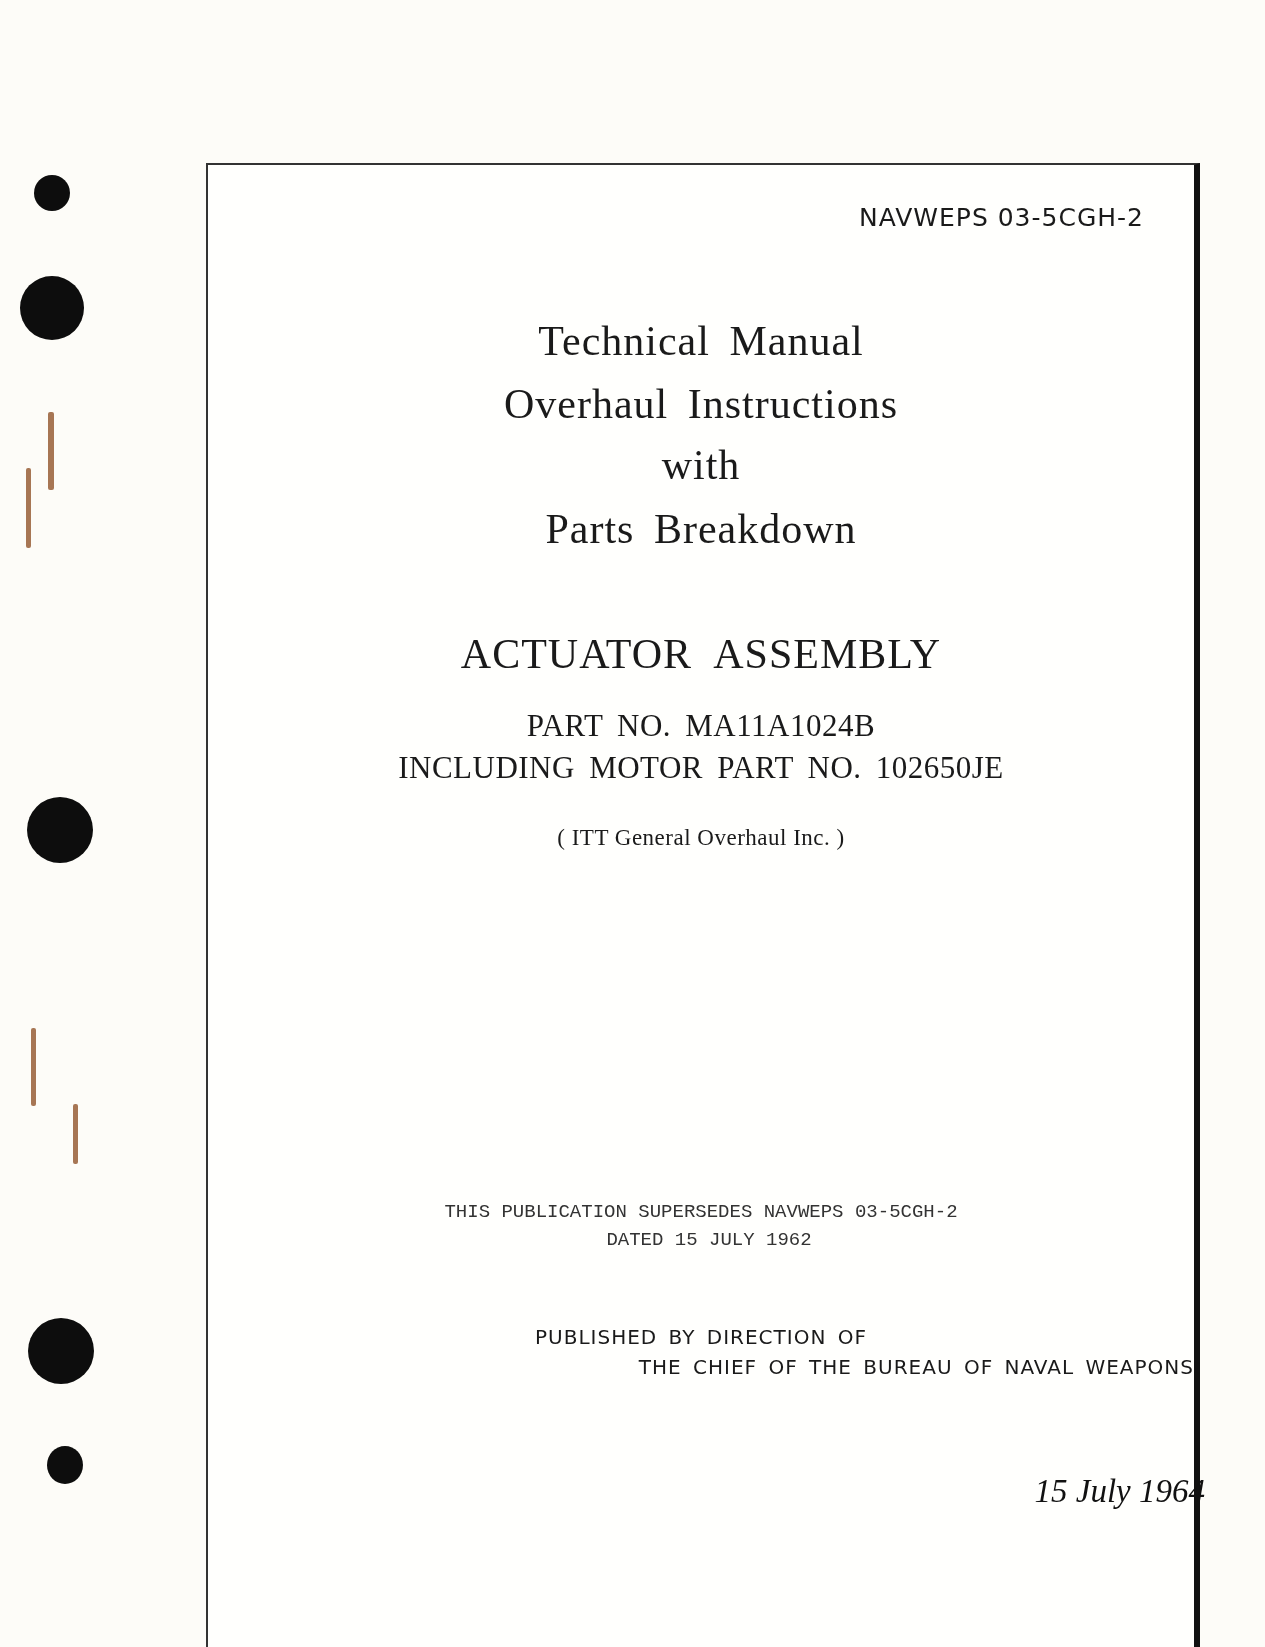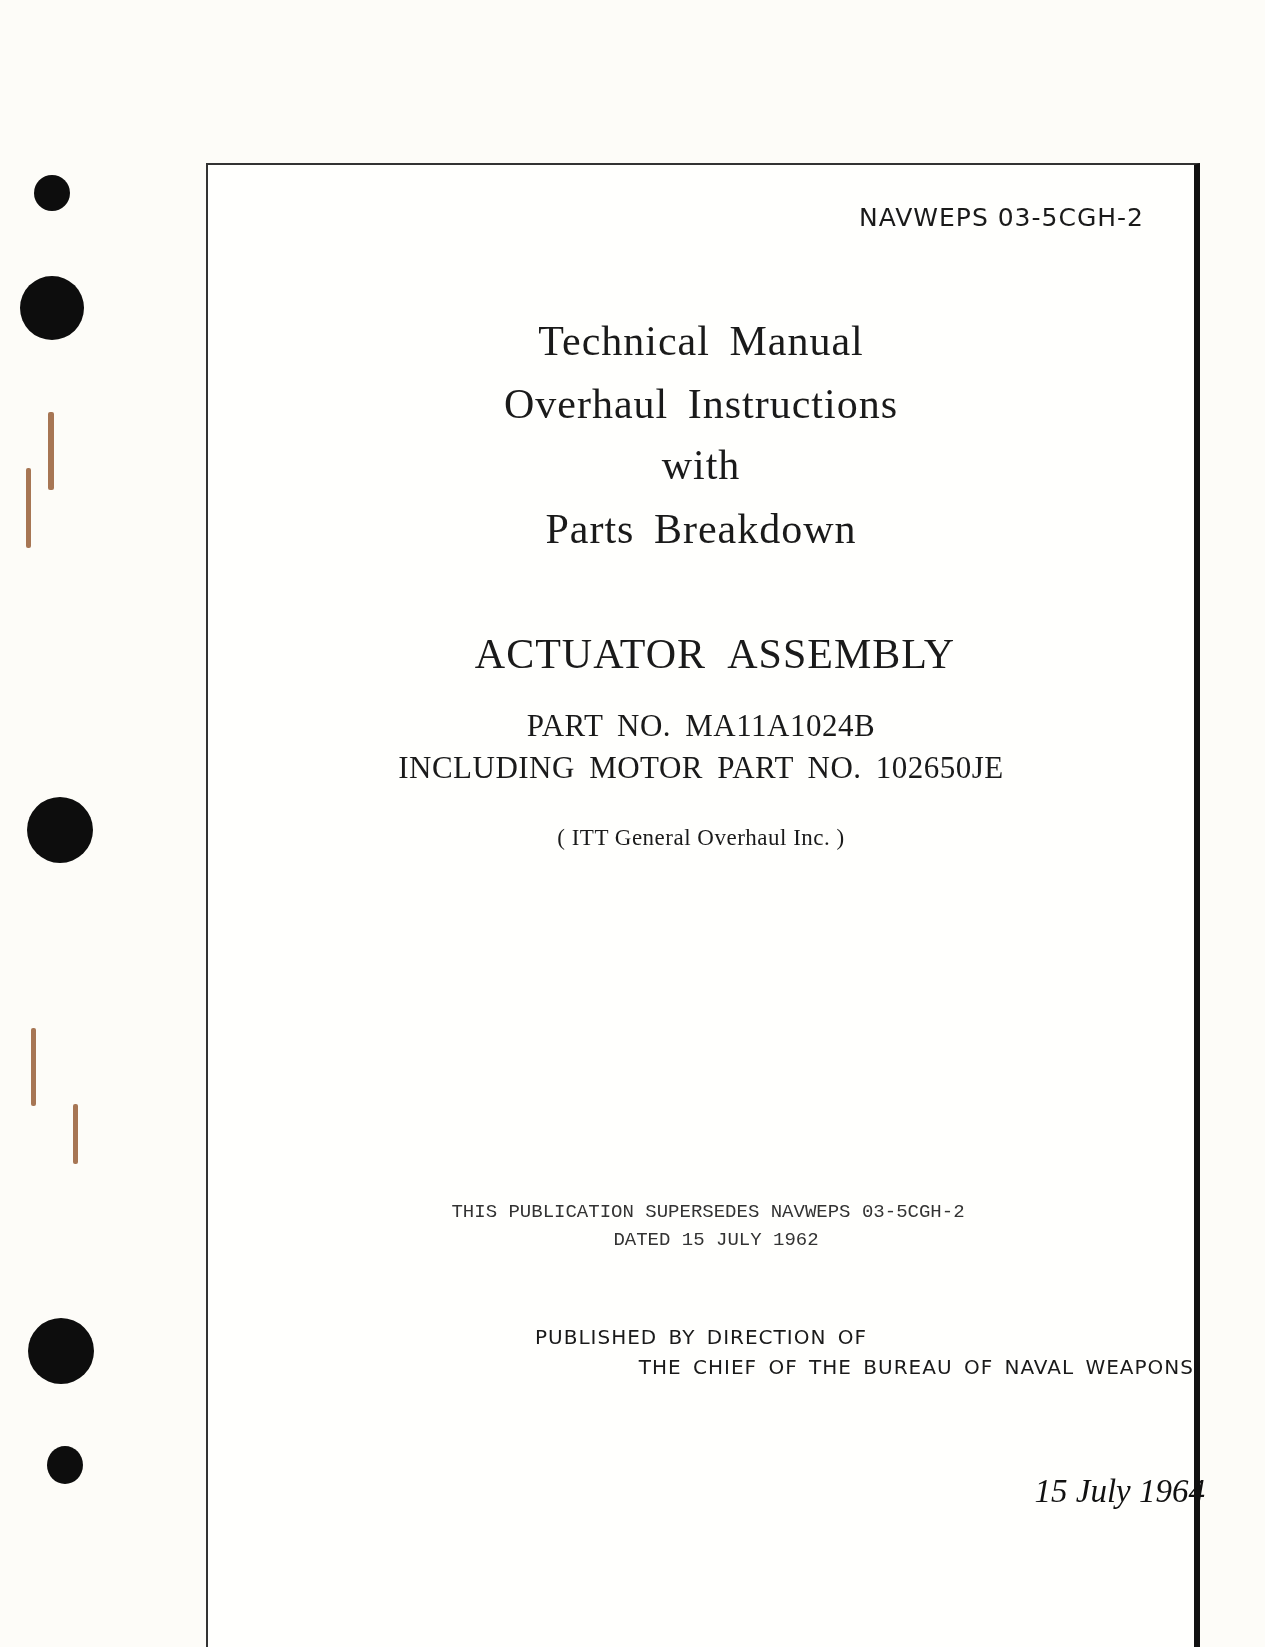--- a/index.html
+++ b/index.html
@@ -15,26 +15,26 @@
     border-top:2px solid #333; border-left:2px solid #333;
     border-right:6px solid #111; border-bottom:8px solid #111;
     box-sizing:border-box; background:#fffffd;
   }
   .txt { position:absolute; left:0; width:100%; text-align:center; white-space:nowrap; }
   .code {
     position:absolute; right:50px; top:38px;
     font-family:"DejaVu Sans", sans-serif; font-size:25px; letter-spacing:1px; color:#1a1a1a;
   }
   .title { font-size:42px; letter-spacing:1px; word-spacing:8px; }
-  .assembly { font-size:42px; letter-spacing:1px; word-spacing:12px;padding-left:14px; }
+  .assembly { font-size:42px; letter-spacing:1px; word-spacing:12px; }
   .part { font-size:31px; word-spacing:6px; letter-spacing:0.5px; }
   .mfr { font-size:23px; letter-spacing:0.5px; }
   .supersede {
     font-family:"Liberation Mono", "DejaVu Sans Mono", monospace;
-    font-size:19px; color:#333; letter-spacing:0px;padding-left:7px;
+    font-size:19px; color:#333; letter-spacing:0px;
   }
   .pub { font-family:"DejaVu Sans", sans-serif; font-size:20px; letter-spacing:1px; word-spacing:4px; }
   .date {
     position:absolute; right:60px; top:1473px;
     font-family:"Liberation Serif", serif; font-style:italic; font-size:33px; color:#111;
   }
 </style>
 </head>
 <body>
 

